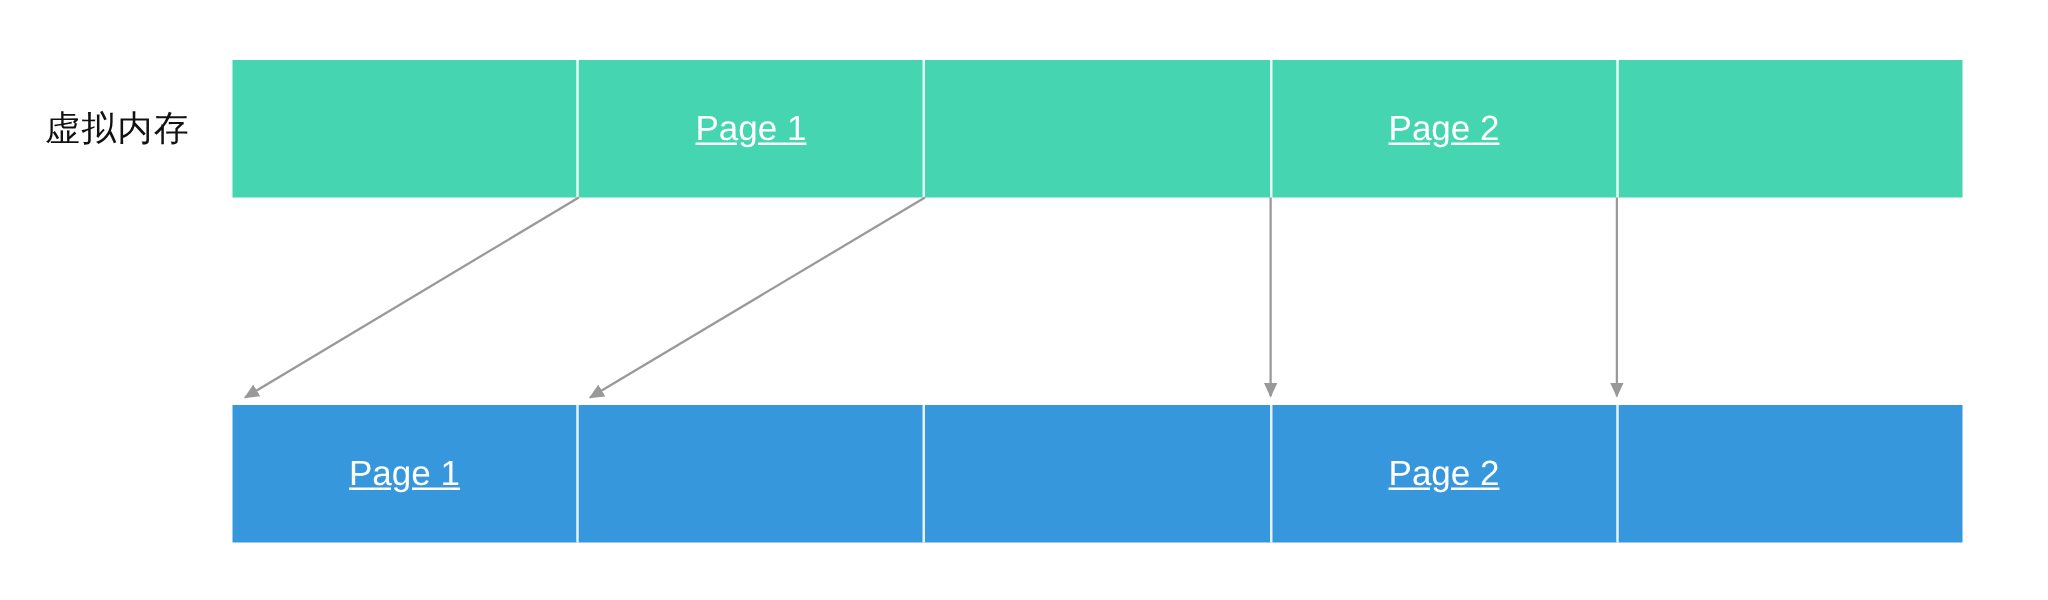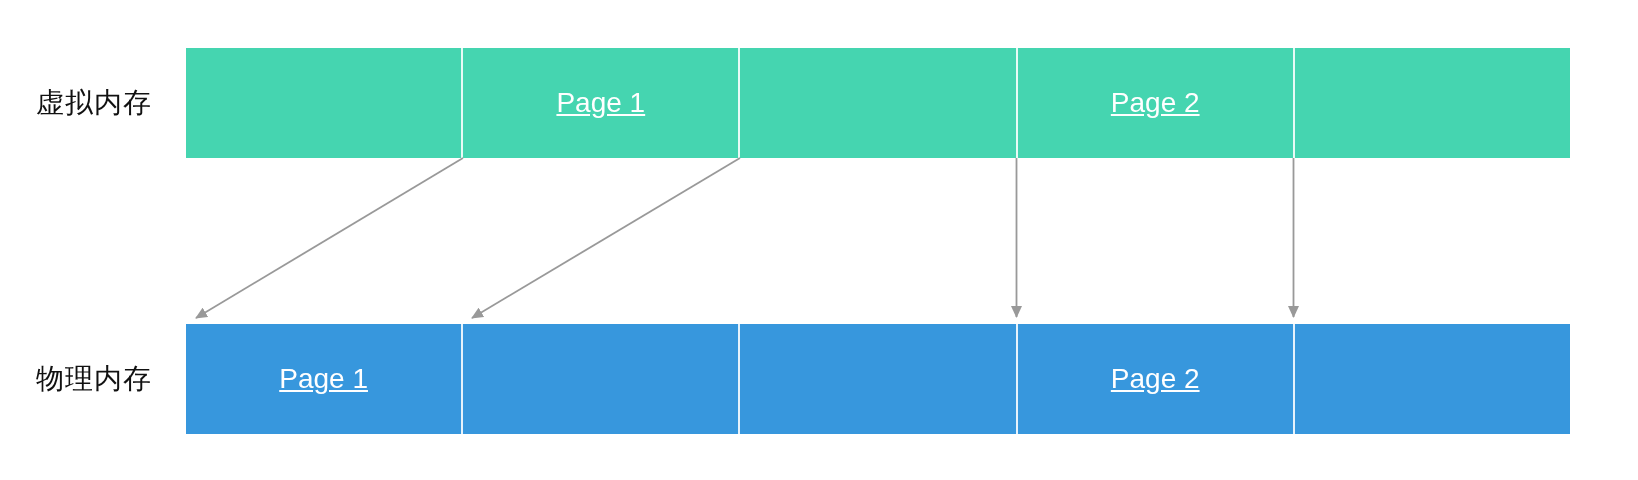--- a/index.html
+++ b/index.html
@@ -78,21 +78,20 @@
   <div class="row-label virtual">虚拟内存</div>
 
   <div class="bar virtual">
     <div class="segment"></div>
     <div class="segment">Page 1</div>
     <div class="segment"></div>
     <div class="segment">Page 2</div>
     <div class="segment"></div>
   </div>
 
-  <div class="row-label physical">物理内存</div>
 
   <div class="bar physical">
     <div class="segment">Page 1</div>
     <div class="segment"></div>
     <div class="segment"></div>
     <div class="segment">Page 2</div>
     <div class="segment"></div>
   </div>
 
   <svg class="arrows-overlay" viewBox="0 0 1638 480" xmlns="http://www.w3.org/2000/svg" aria-hidden="true">

